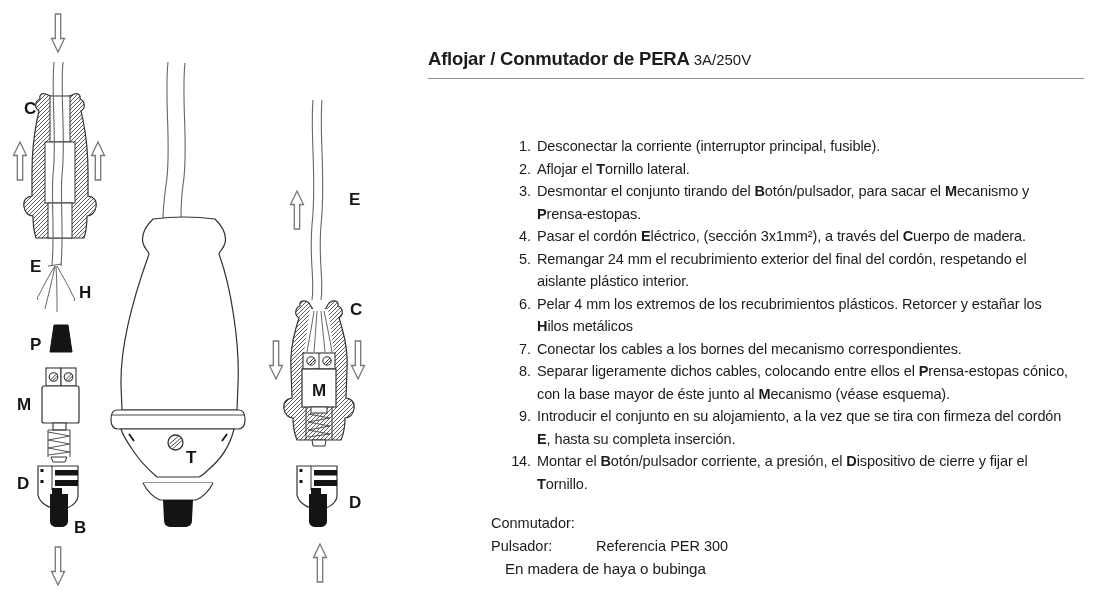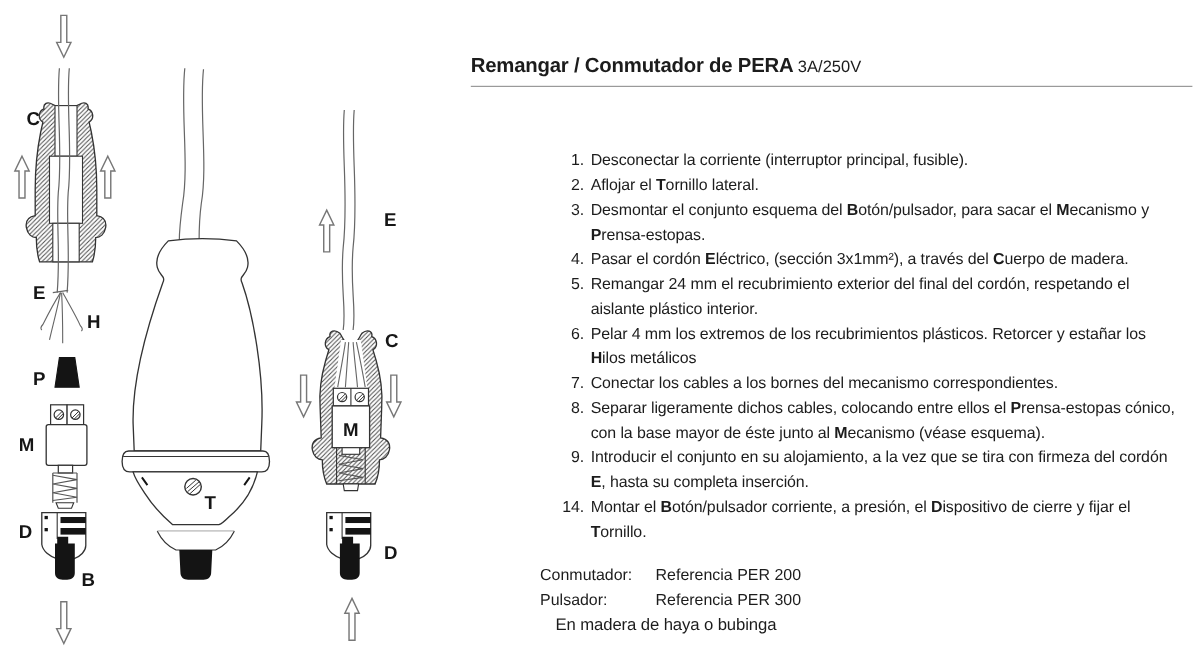--- a/index.html
+++ b/index.html
@@ -186,36 +186,36 @@
       <use href="#arr" transform="translate(320,563)"></use>
 
       <text x="349" y="205">E</text>
       <text x="350" y="315">C</text>
       <text x="319" y="396" text-anchor="middle">M</text>
       <text x="349" y="508">D</text>
     </g>
   </svg>
 
   <div class="title-row">
-    <span class="title-main">Remangar / Conmutador de PERA</span><span class="title-rating">3A/250V</span>
+    <span class="title-main">Aflojar / Conmutador de PERA</span><span class="title-rating">3A/250V</span>
   </div>
   <div class="rule"></div>
 
   <div class="list" id="instructions">
       <div class="li-row">
         <span class="li-num">1.</span>
         <span class="li-text"><span>Desconectar la corriente (interruptor principal, fusible).</span></span>
       </div>
       <div class="li-row">
         <span class="li-num">2.</span>
         <span class="li-text"><span>Aflojar el </span><b>T</b><span>ornillo lateral.</span></span>
       </div>
       <div class="li-row">
         <span class="li-num">3.</span>
-        <span class="li-text"><span>Desmontar el conjunto esquema del </span><b>B</b><span>otón/pulsador, para sacar el </span><b>M</b><span>ecanismo y </span><b>P</b><span>rensa-estopas.</span></span>
+        <span class="li-text"><span>Desmontar el conjunto tirando del </span><b>B</b><span>otón/pulsador, para sacar el </span><b>M</b><span>ecanismo y </span><b>P</b><span>rensa-estopas.</span></span>
       </div>
       <div class="li-row">
         <span class="li-num">4.</span>
         <span class="li-text"><span>Pasar el cordón </span><b>E</b><span>léctrico, (sección 3x1mm²), a través del </span><b>C</b><span>uerpo de madera.</span></span>
       </div>
       <div class="li-row">
         <span class="li-num">5.</span>
         <span class="li-text"><span>Remangar 24 mm el recubrimiento exterior del final del cordón, respetando el aislante plástico interior.</span></span>
       </div>
       <div class="li-row">
@@ -236,21 +236,20 @@
       </div>
       <div class="li-row">
         <span class="li-num">14.</span>
         <span class="li-text"><span>Montar el </span><b>B</b><span>otón/pulsador corriente, a presión, el </span><b>D</b><span>ispositivo de cierre y fijar el </span><b>T</b><span>ornillo.</span></span>
       </div>
     </div>
 
   <div class="refs" id="refs">
       <div class="ref-row">
         <span class="ref-label">Conmutador:</span>
-        <span class="ref-value">Referencia PER 200</span>
       </div>
       <div class="ref-row">
         <span class="ref-label">Pulsador:</span>
         <span class="ref-value">Referencia PER 300</span>
       </div>
     </div>
 
   <div class="footer">En madera de haya o bubinga</div>
 </div>
 

